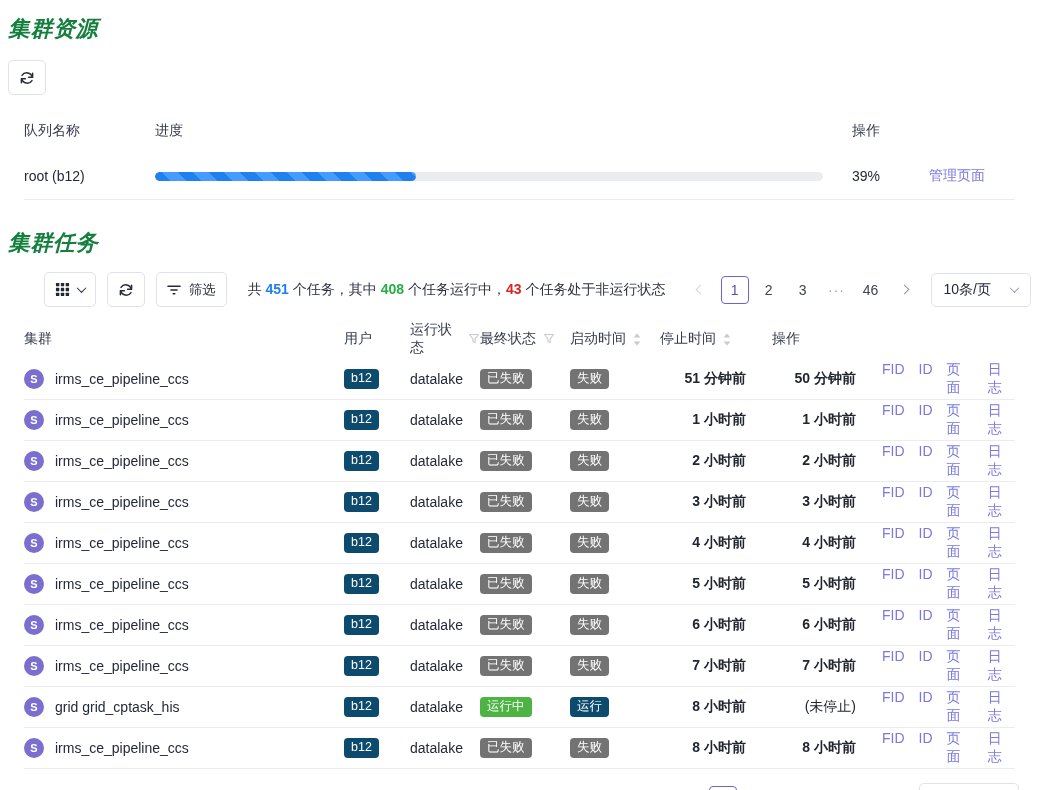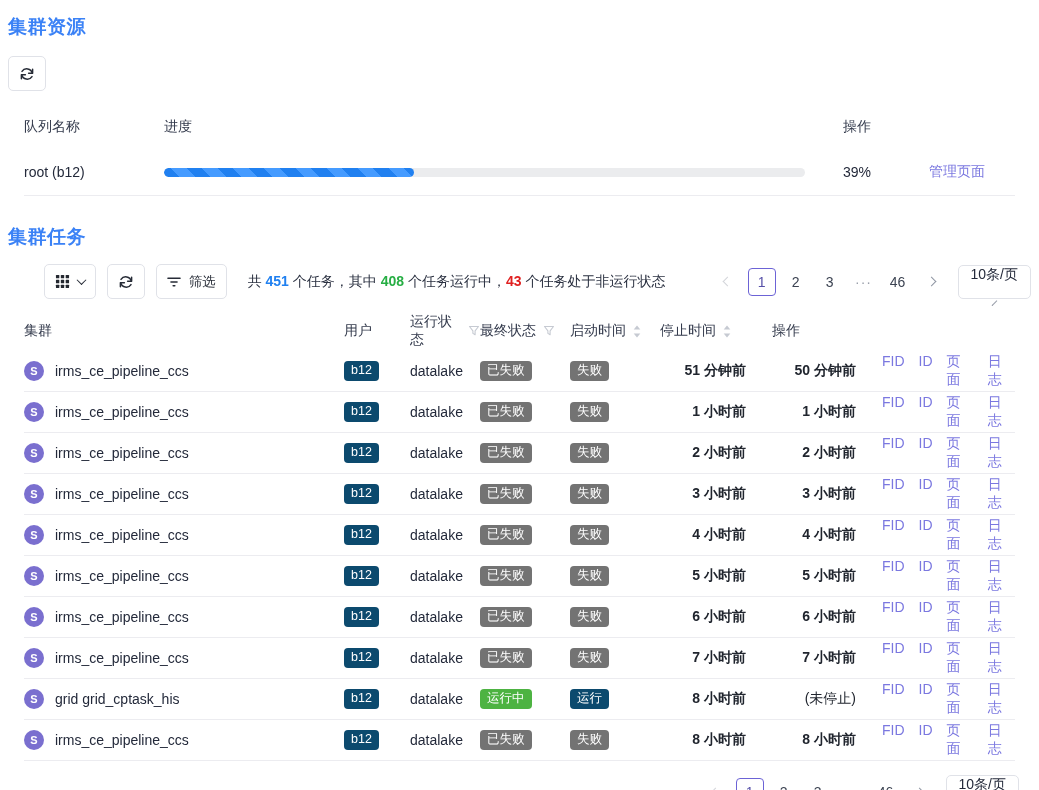--- a/index.html
+++ b/index.html
@@ -4,21 +4,21 @@
 <style>
   * { box-sizing: border-box; margin: 0; padding: 0; }
   html,body { background:#fff; }
   body {
     width:1039px; height:790px; overflow:hidden;
     font-family:"Liberation Sans","DejaVu Sans",sans-serif;
     font-size:14px; color:#23293a;
   }
   .page { padding:14px 8px 0 8px; }
 
-  h2.section-title { font-size:19px; font-weight:700; color:#3b82f6; letter-spacing:.5px; }
+  h2.section-title { font-size:22px; font-weight:700; color:#15803d; letter-spacing:.5px;font-style:italic; }
 
   
   .icon-btn, .tool-btn {
     display:inline-flex; align-items:center; justify-content:center; gap:8px;
     background:#fff; border:1px solid #e0e2e8; border-radius:5px;
     height:35px; min-width:35px; padding:0 10px; cursor:pointer; color:#262b36;
   }
   .resources-toolbar { margin-top:16px; }
   .tasks-toolbar { margin-top:14px; display:flex; align-items:center; justify-content:space-between;margin-left:36px; }
   .toolbar-left { display:flex; align-items:center; gap:11px; }
@@ -31,21 +31,21 @@
   
   .chev { width:7px; height:7px; border-left:1.7px solid currentColor; border-bottom:1.7px solid currentColor; display:inline-block; }
   .chev-down  { transform:rotate(-45deg) translate(1px,-1px); }
   .chev-left  { transform:rotate(45deg); }
   .chev-right { transform:rotate(-135deg); }
 
   
   .res-table { margin-top:14px; padding:0 16px; }
   .res-header, .res-row {
     display:grid; grid-template-columns:124px 1fr 70px 86px;
-    align-items:center; column-gap:16px;
+    align-items:center; column-gap:7px;
   }
   .res-header { height:44px; color:#333a4c; }
   .res-row { height:47px; border-bottom:1px solid #ececf0; }
   .progress-track { width:100%; height:9px; border-radius:5px; background:#ebecee; overflow:hidden; margin-right:22px; }
   .progress-fill {
     height:100%; border-radius:5px;
     background:repeating-linear-gradient(45deg,#2080f0 0 11px,#459bff 11px 22px);
   }
   .res-capacity { padding-right:22px; }
   a.link { color:#7b78e0; text-decoration:none; cursor:pointer; }
@@ -58,21 +58,21 @@
   .pg-item {
     min-width:28px; height:28px; display:inline-flex; align-items:center; justify-content:center;
     border-radius:4px; color:#3c4352; cursor:pointer; padding:0 4px; border:1px solid transparent;
   }
   .pg-item.active { border-color:#6c63d6; color:#5650a8; }
   .pg-item.disabled { color:#d3d5da; cursor:default; }
   .pg-chev { color:#8f96a3; }
   .pg-ellipsis { color:#9aa0ab; letter-spacing:1px; }
   .page-size {
     margin-left:6px; height:34px; padding:0 12px; border:1px solid #e0e2e8; border-radius:5px;
-    display:inline-flex; align-items:center; gap:20px; cursor:pointer; color:#23293a;flex-direction:column;
+    display:inline-flex; align-items:center; gap:20px; cursor:pointer; color:#23293a;
   }
   .page-size .chev { color:#9aa0ab; }
 
   
   .tasks-table { margin-top:12px; padding:0 16px; }
   .t-header, .t-row {
     display:grid;
     grid-template-columns:320px 66px 70px 90px 90px 112px 110px 1fr;
     align-items:center;
   }

